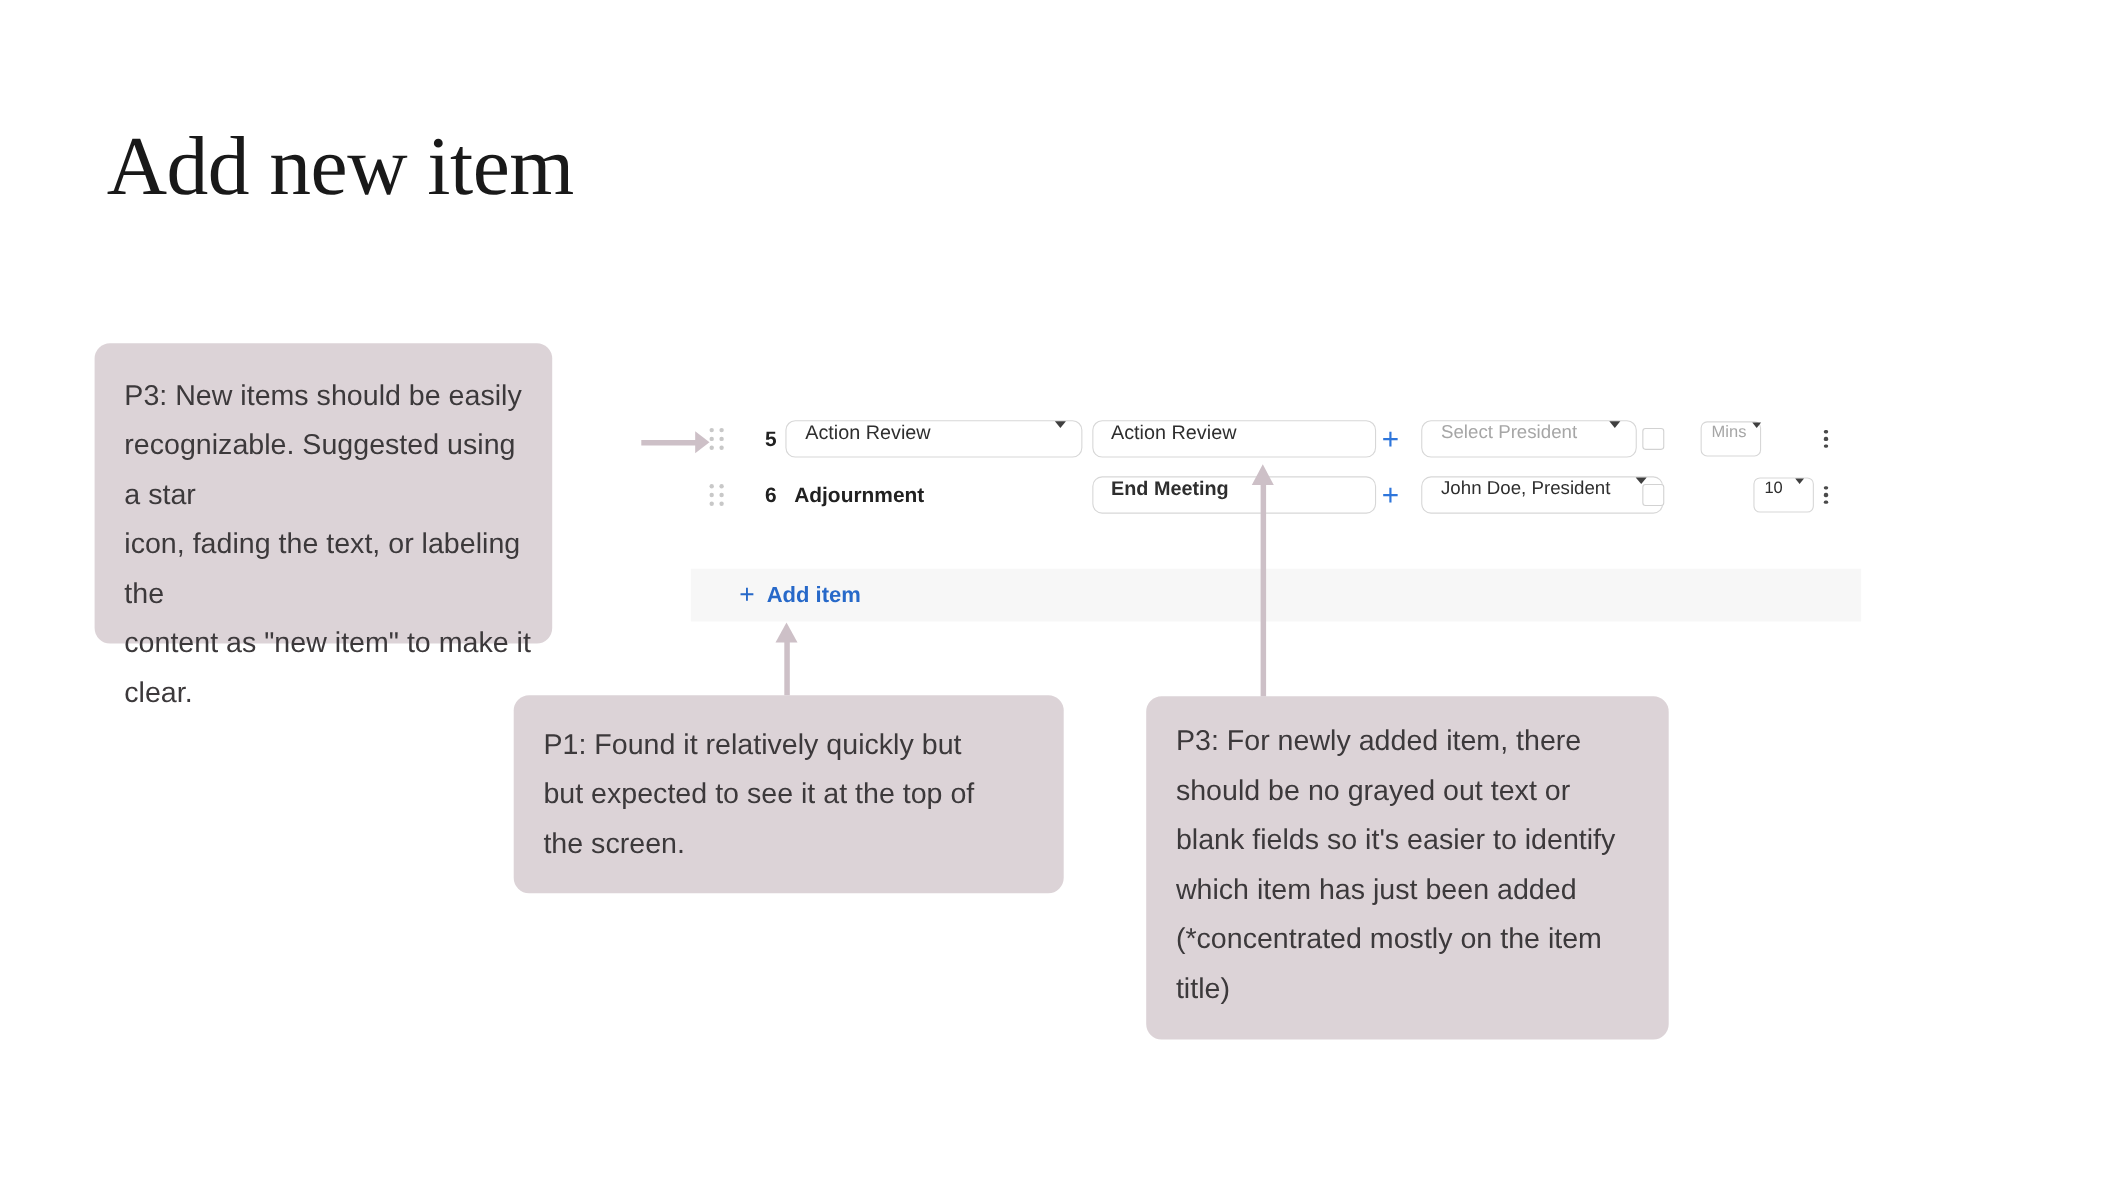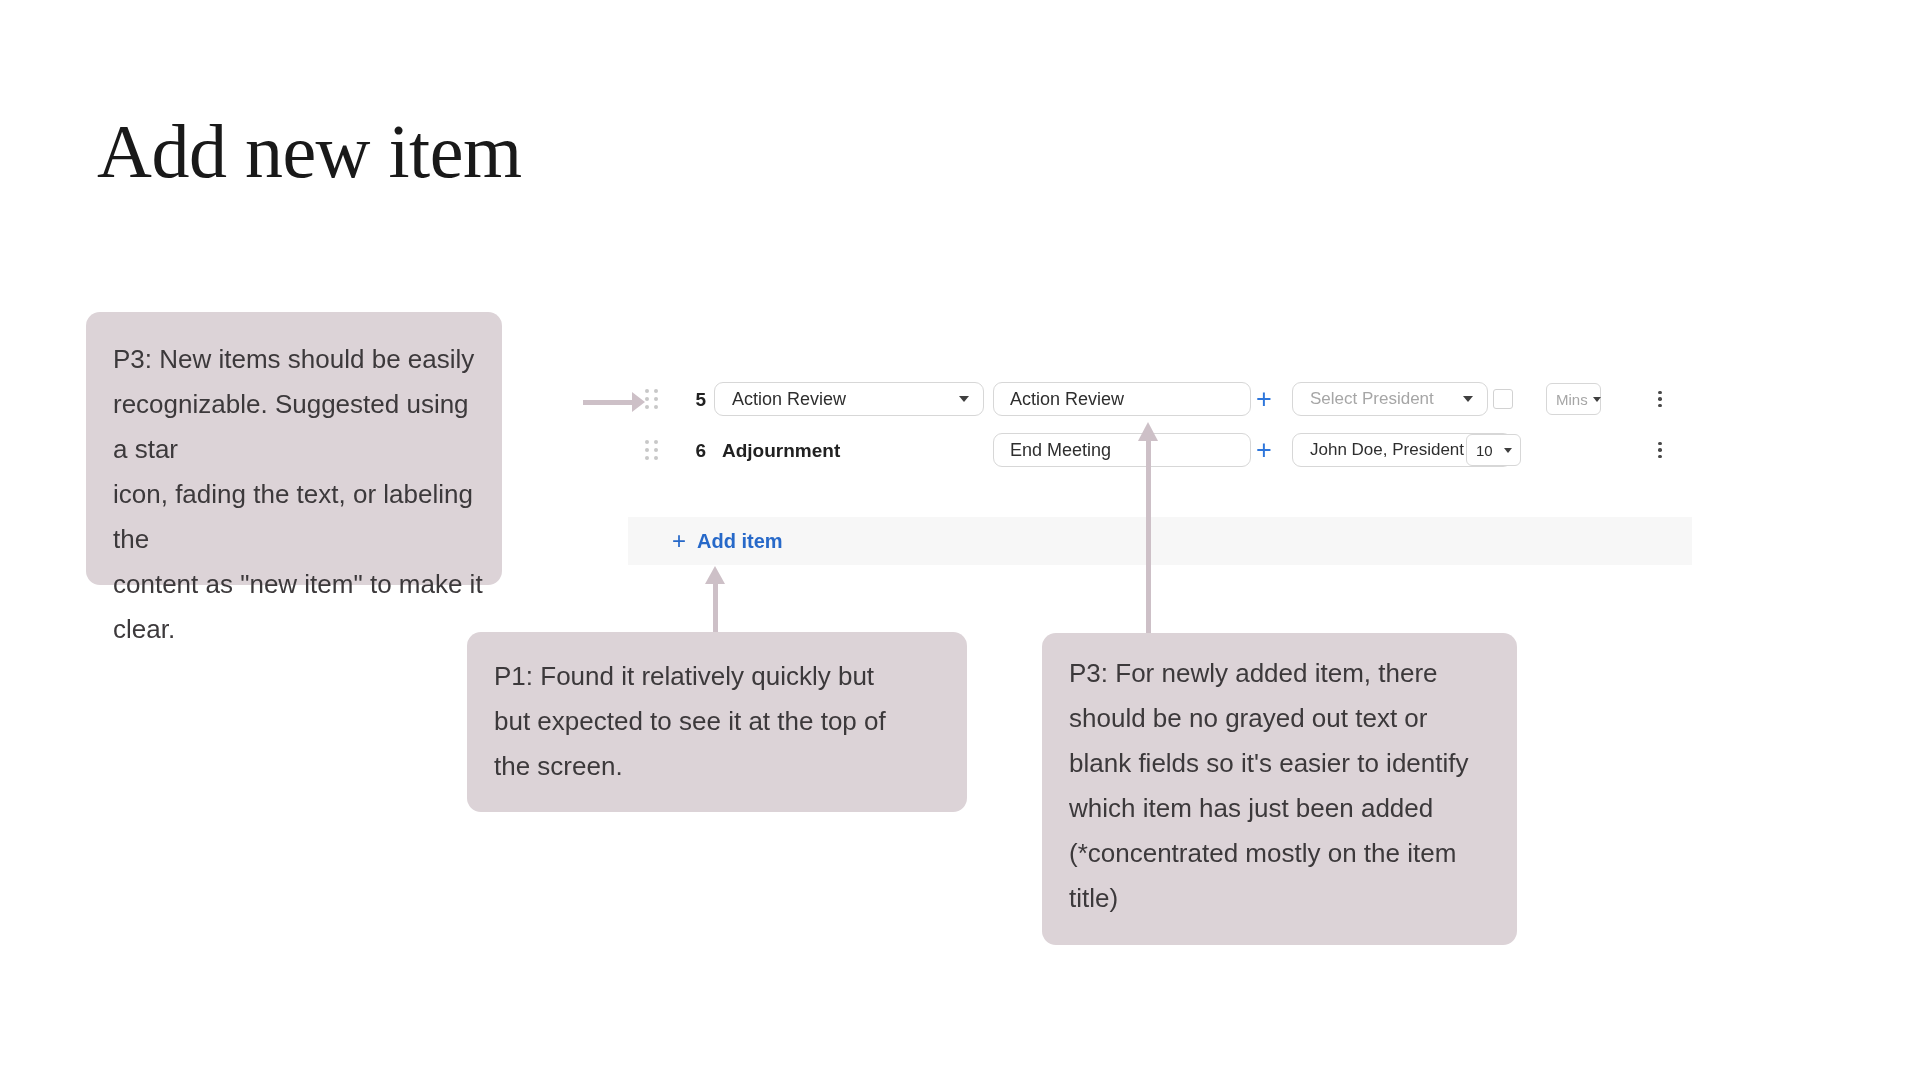--- a/index.html
+++ b/index.html
@@ -61,45 +61,45 @@
     grid-template-columns:4px 4px;grid-template-rows:4px 4px 4px;
     column-gap:5px;row-gap:4px;cursor:grab;}
   .drag-handle i{width:4px;height:4px;border-radius:50%;background:#C8C8C8;}
   .row-number{width:26px;text-align:right;font-size:19px;font-weight:700;color:var(--text-dark);}
   .num5{left:680px;top:389px;}
   .num6{left:680px;top:440px;}
   .item-name{left:722px;top:440px;font-size:19px;font-weight:700;color:var(--text-dark);}
 
   .field{
     background:#fff;border:1px solid var(--border);border-radius:9px;
-    height:34px;display:flex;align-items:center;font-size:18px;color:var(--text-mid);
+    height:34px;display:flex;align-items:flex-start;font-size:18px;color:var(--text-mid);
     cursor:pointer;
   }
   .select{justify-content:space-between;padding:0 14px 0 17px;}
   .textbox{padding:0 16px;cursor:text;}
   .caret{width:0;height:0;border-left:5px solid transparent;
     border-right:5px solid transparent;border-top:6px solid #3F3F3F;flex:none;margin-left:8px;}
   .placeholder{color:var(--muted);}
 
   .type-select{left:714px;top:382px;width:270px;}
   .title-input-5{left:993px;top:382px;width:258px;}
-  .title-input-6{left:993px;top:433px;width:258px;}
+  .title-input-6{left:993px;top:433px;width:258px;font-weight:bold;}
   .presenter-5{left:1292px;top:382px;width:196px;font-size:17px;}
   .presenter-6{left:1292px;top:433px;width:220px;font-size:17px;}
   .row-plus{width:24px;text-align:center;font-size:27px;line-height:30px;
     color:var(--accent-blue);cursor:pointer;font-weight:400;}
   .plus5{left:1252px;top:384px;}
   .plus6{left:1252px;top:435px;}
   .checkbox{width:20px;height:20px;border:1.5px solid #D2D2D2;border-radius:3px;
     background:#fff;cursor:pointer;}
   .cb5{left:1493px;top:389px;}
   .cb6{left:1493px;top:440px;}
   .duration{height:32px;border-radius:6px;font-size:15px;padding:0 8px 0 9px;}
   .dur5{left:1546px;top:383px;width:55px;}
-  .dur6{left:1466px;top:434px;width:55px;}
+  .dur6{left:1594px;top:434px;width:55px;}
   .duration .caret{border-left-width:4.5px;border-right-width:4.5px;border-top-width:5.5px;margin-left:5px;}
   .kebab{width:16px;height:22px;display:flex;flex-direction:column;align-items:center;
     justify-content:center;gap:3px;cursor:pointer;}
   .kebab i{width:3.5px;height:3.5px;border-radius:50%;background:#4A4A4A;}
   .kebab5{left:1652px;top:388px;}
   .kebab6{left:1652px;top:439px;}
 
   
   .footer{left:628px;top:517px;width:1064px;height:48px;background:var(--footer-bg);
     display:flex;align-items:center;}

